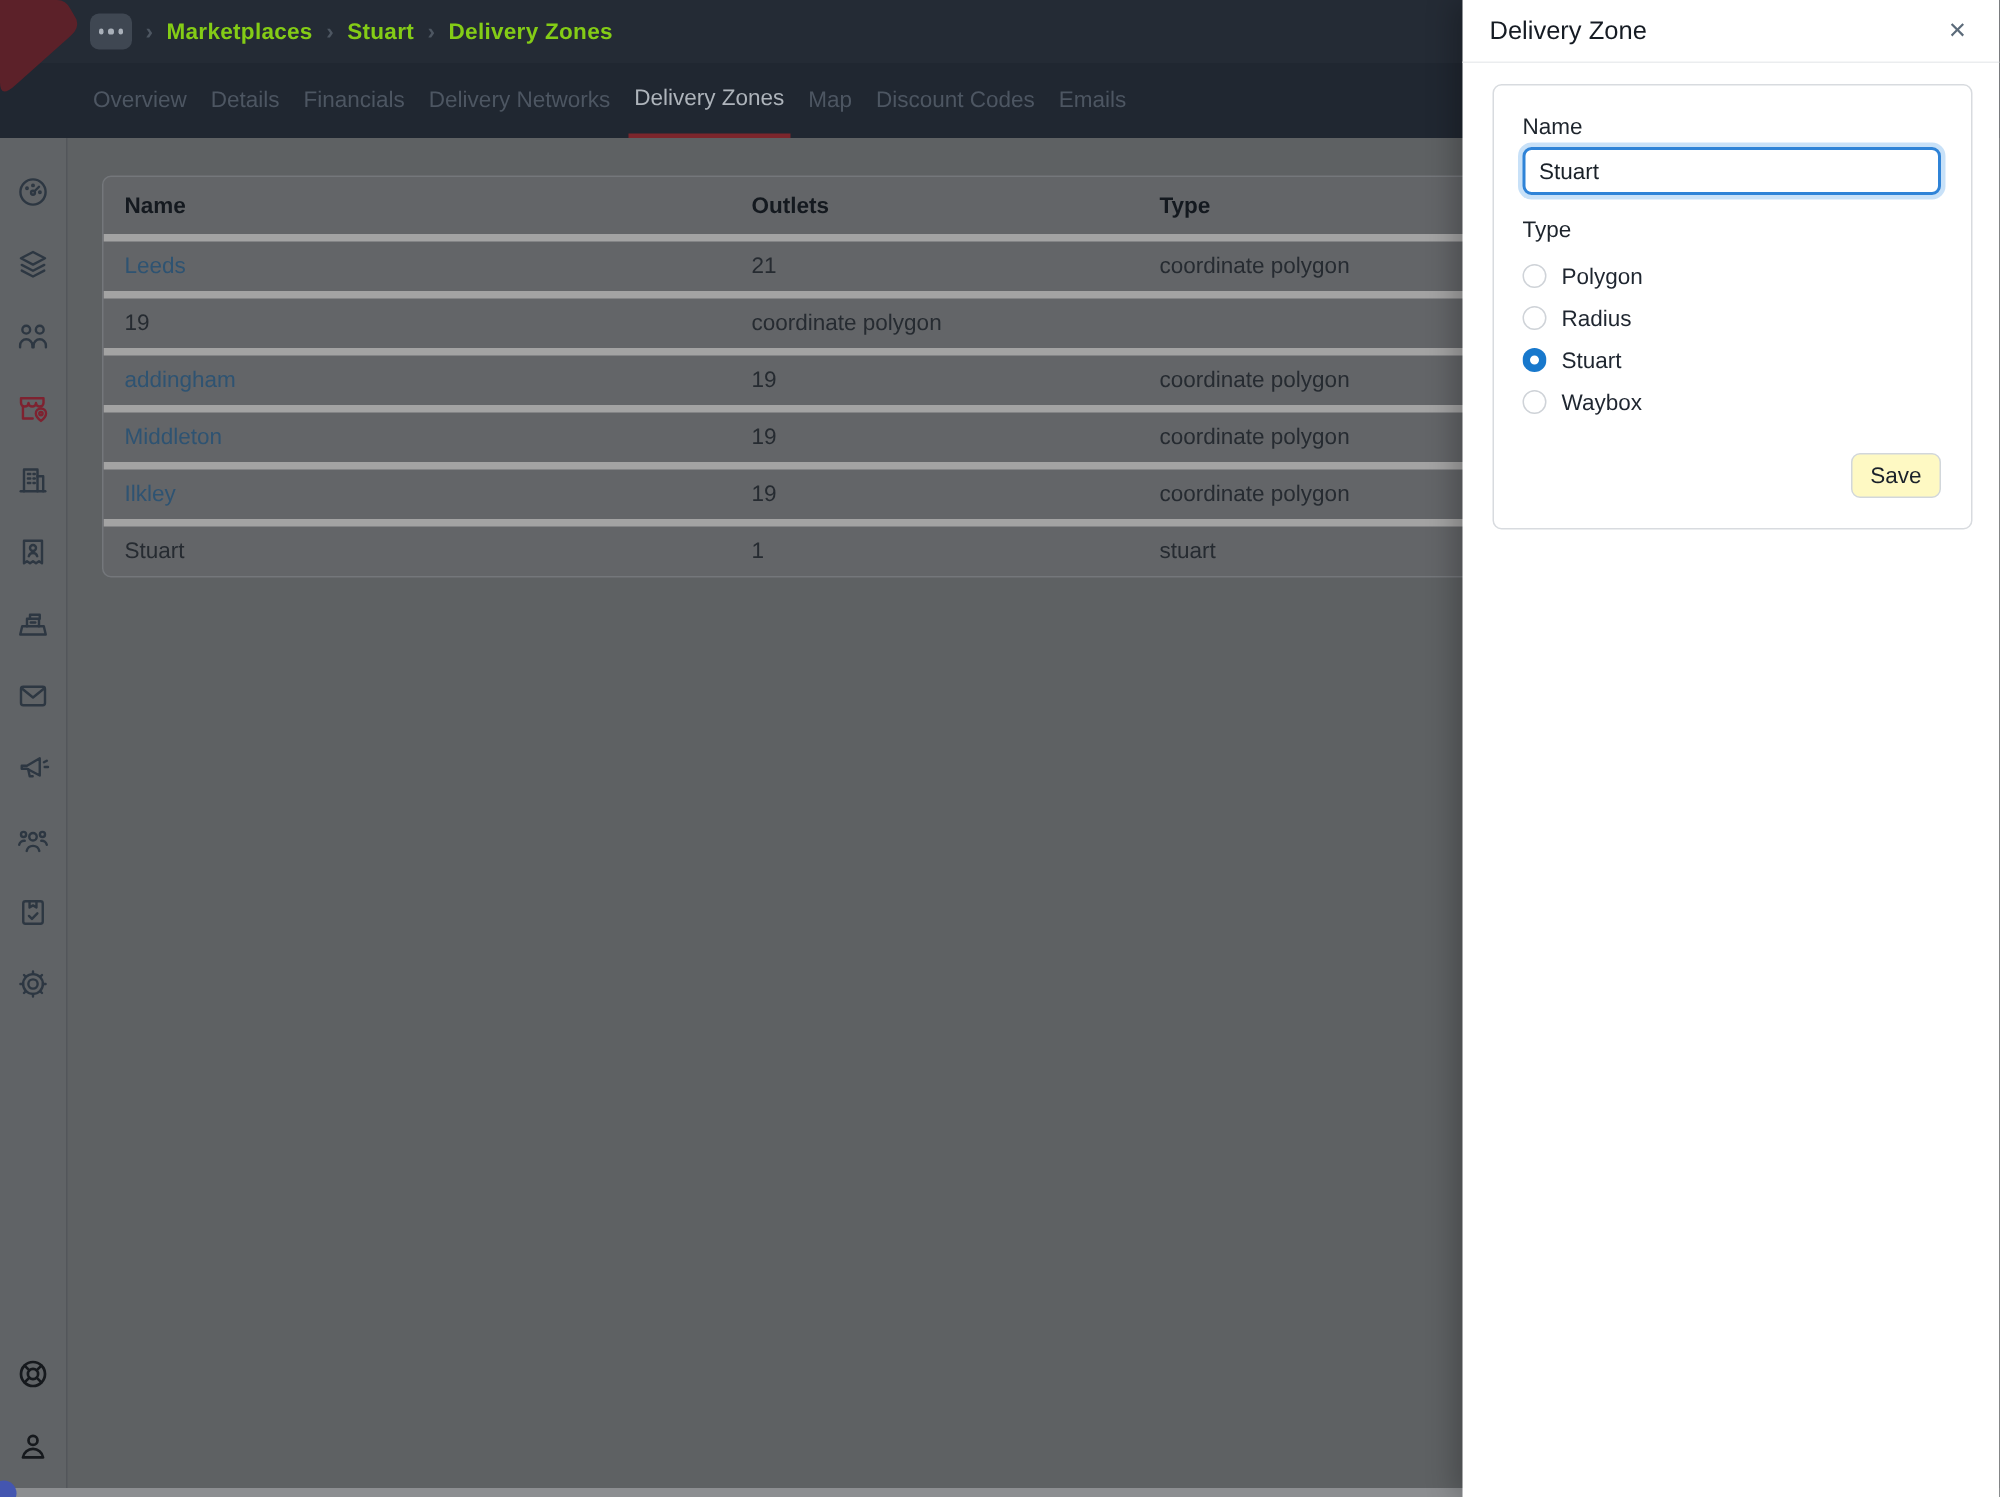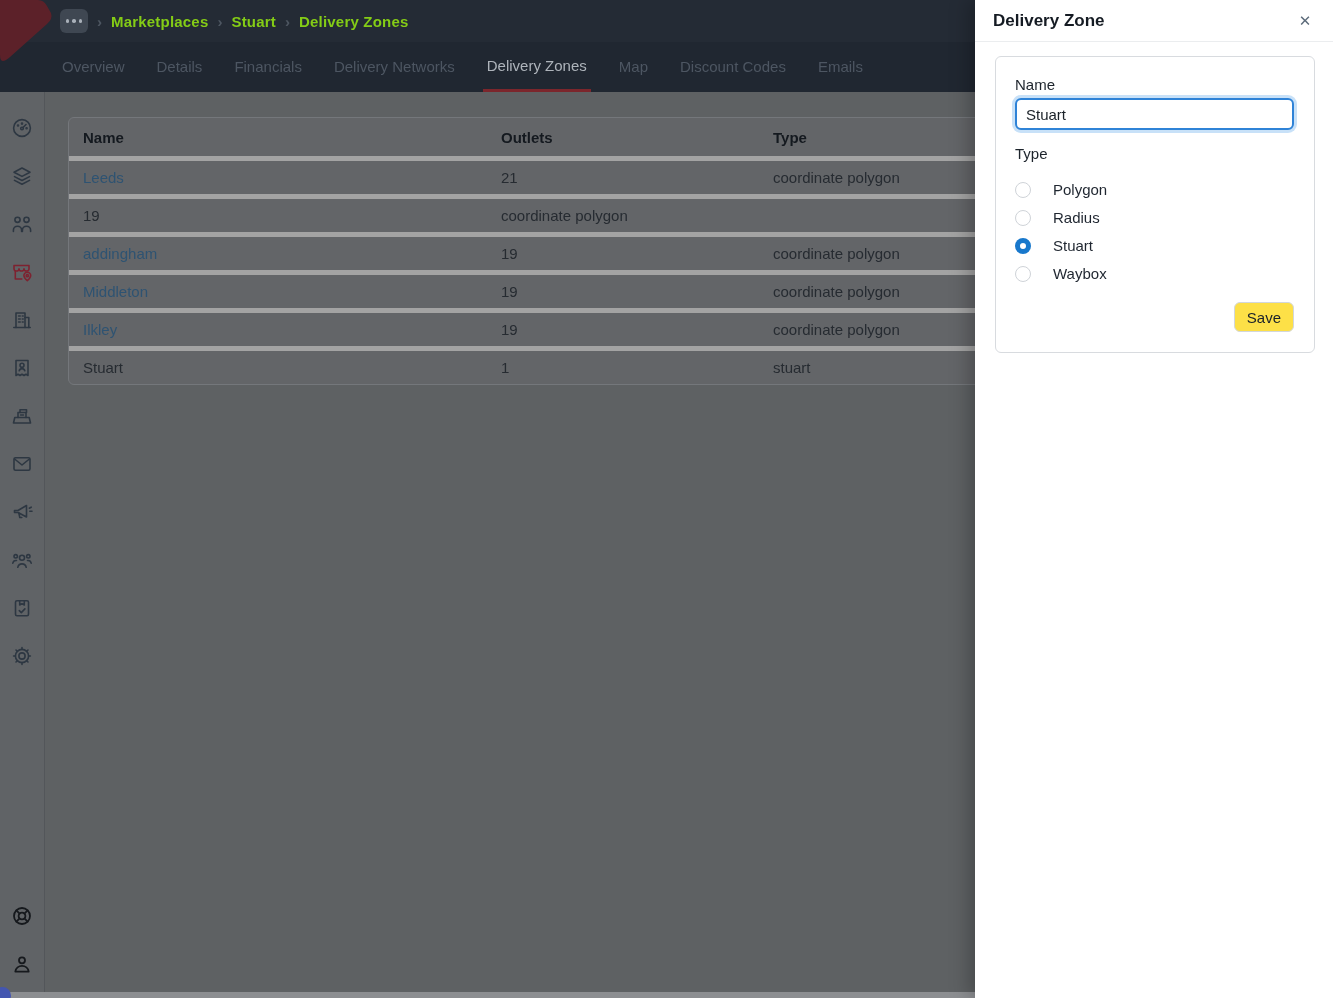--- a/index.html
+++ b/index.html
@@ -8,21 +8,21 @@
   .stage { position:absolute; inset:0; width:1333px; height:998px; }
 
   
   .topbar { position:absolute; left:0; top:0; right:0; height:42px; background:#242b35; display:flex; align-items:center; z-index:2; }
   .brand-logo { position:absolute; left:0; top:0; z-index:3; }
   .menu-btn { margin-left:60px; width:28px; height:24px; border-radius:6px; background:#3f4752; display:flex; align-items:center; justify-content:center; gap:3px; z-index:4; }
   .menu-btn .dot { width:3.5px; height:3.5px; border-radius:50%; background:#a9b0b9; }
   .crumb-sep { color:#4d5661; font-size:15px; margin:0 9px; font-weight:600; }
   .crumb { color:#84cc16; font-size:15px; font-weight:600; letter-spacing:.2px; }
 
-  .tabbar { position:absolute; left:0; top:42px; right:0; height:50px; background:#202731; display:flex; padding-left:58px; gap:24px; z-index:1; }
+  .tabbar { position:absolute; left:0; top:42px; right:0; height:50px; background:#202731; display:flex; padding-left:58px; gap:8px; z-index:1; }
   .tab { font-size:15px; line-height:49px; padding:0 4px; color:#4d5662; white-space:nowrap; height:50px; }
   .tab.active { color:#aeb4bb; border-bottom:3px solid #7c262c; line-height:47px; }
 
   
   .sidebar { position:absolute; left:0; top:92px; bottom:0; width:45px; background:#606366; border-right:1px solid #53565a; display:flex; flex-direction:column; align-items:center; padding-top:24px; padding-bottom:22px; z-index:2; }
   .side-icon { width:24px; height:24px; color:#2d3742; margin-bottom:24px; flex:0 0 auto; }
   .side-icon.active { color:#7e2230; }
   .side-spacer { margin-top:auto; }
   .side-icon.footer { color:#16191d; }
 
@@ -33,32 +33,32 @@
   .t-row + .t-row { border-top:5px solid #a3a3a3; }
   .t-row.head { font-weight:700; color:#14191f; }
   .cell-link { color:#2e5372; cursor:pointer; }
 
   .h-scrollbar { position:absolute; left:0; right:0; bottom:0; height:6px; background:#8c8e91; z-index:3; }
   .chat-peek { position:absolute; left:-6px; bottom:-6px; width:17px; height:17px; border-radius:50%; background:#4456b0; z-index:4; }
 
   
   .drawer { position:absolute; left:975px; top:0; right:0; bottom:0; background:#ffffff; z-index:10; box-shadow:-6px 0 18px rgba(0,0,0,.25); }
   .drawer-header { height:42px; display:flex; align-items:center; justify-content:space-between; padding:0 18px 0 18px; border-bottom:1px solid #ebedef; }
-  .drawer-title { font-size:17px; font-weight:700; color:#151b23; }
+  .drawer-title { font-size:17px; font-weight:400; color:#151b23; }
   .drawer-close { font-size:15px; color:#5c6b7a; width:20px; text-align:center; cursor:pointer; line-height:20px; }
   .drawer-card { margin:14px 18px 0 20px; border:1px solid #d8dbdf; border-radius:6px; padding:19px 20px 20px 19px; background:#fff; }
   .field-label { font-size:15px; color:#1d242c; margin-bottom:5px; }
   .name-input { width:100%; height:32px; border:2px solid #2f83d7; border-radius:6px; padding:0 9px; font-size:15px; color:#1a2128; outline:none; box-shadow:0 0 0 3px rgba(96,170,235,.35); font-family:inherit; background:#fff; }
   .type-label { margin-top:15px; margin-bottom:8px; }
-  .radio-row { height:28px; display:flex; align-items:flex-end; gap:22px; cursor:pointer; }
+  .radio-row { height:28px; display:flex; align-items:center; gap:10px; cursor:pointer; }
   .radio { width:16px; height:16px; border-radius:50%; background:#fff; border:1px solid #cfd3d8; flex:0 0 auto; }
   .radio.checked { border:none; box-shadow:inset 0 0 0 5px #1878cc; }
   .radio-label { font-size:15px; color:#1f2630; }
   .save-row { display:flex; justify-content:flex-end; margin-top:20px; }
-  .save-btn { height:30px; padding:0 12px; font-size:15px; color:#1a212a; background:#fde047; border:1px solid #d2d7db; border-radius:6px; cursor:pointer; font-family:inherit; }
+  .save-btn { height:30px; padding:0 12px; font-size:15px; color:#1a212a; background:#fef9c3; border:1px solid #d2d7db; border-radius:6px; cursor:pointer; font-family:inherit; }
 
   svg { display:block; }
 </style>
 </head>
 <body>
 
 <div class="stage">
 
   <div class="topbar">
     <div class="brand-logo">

